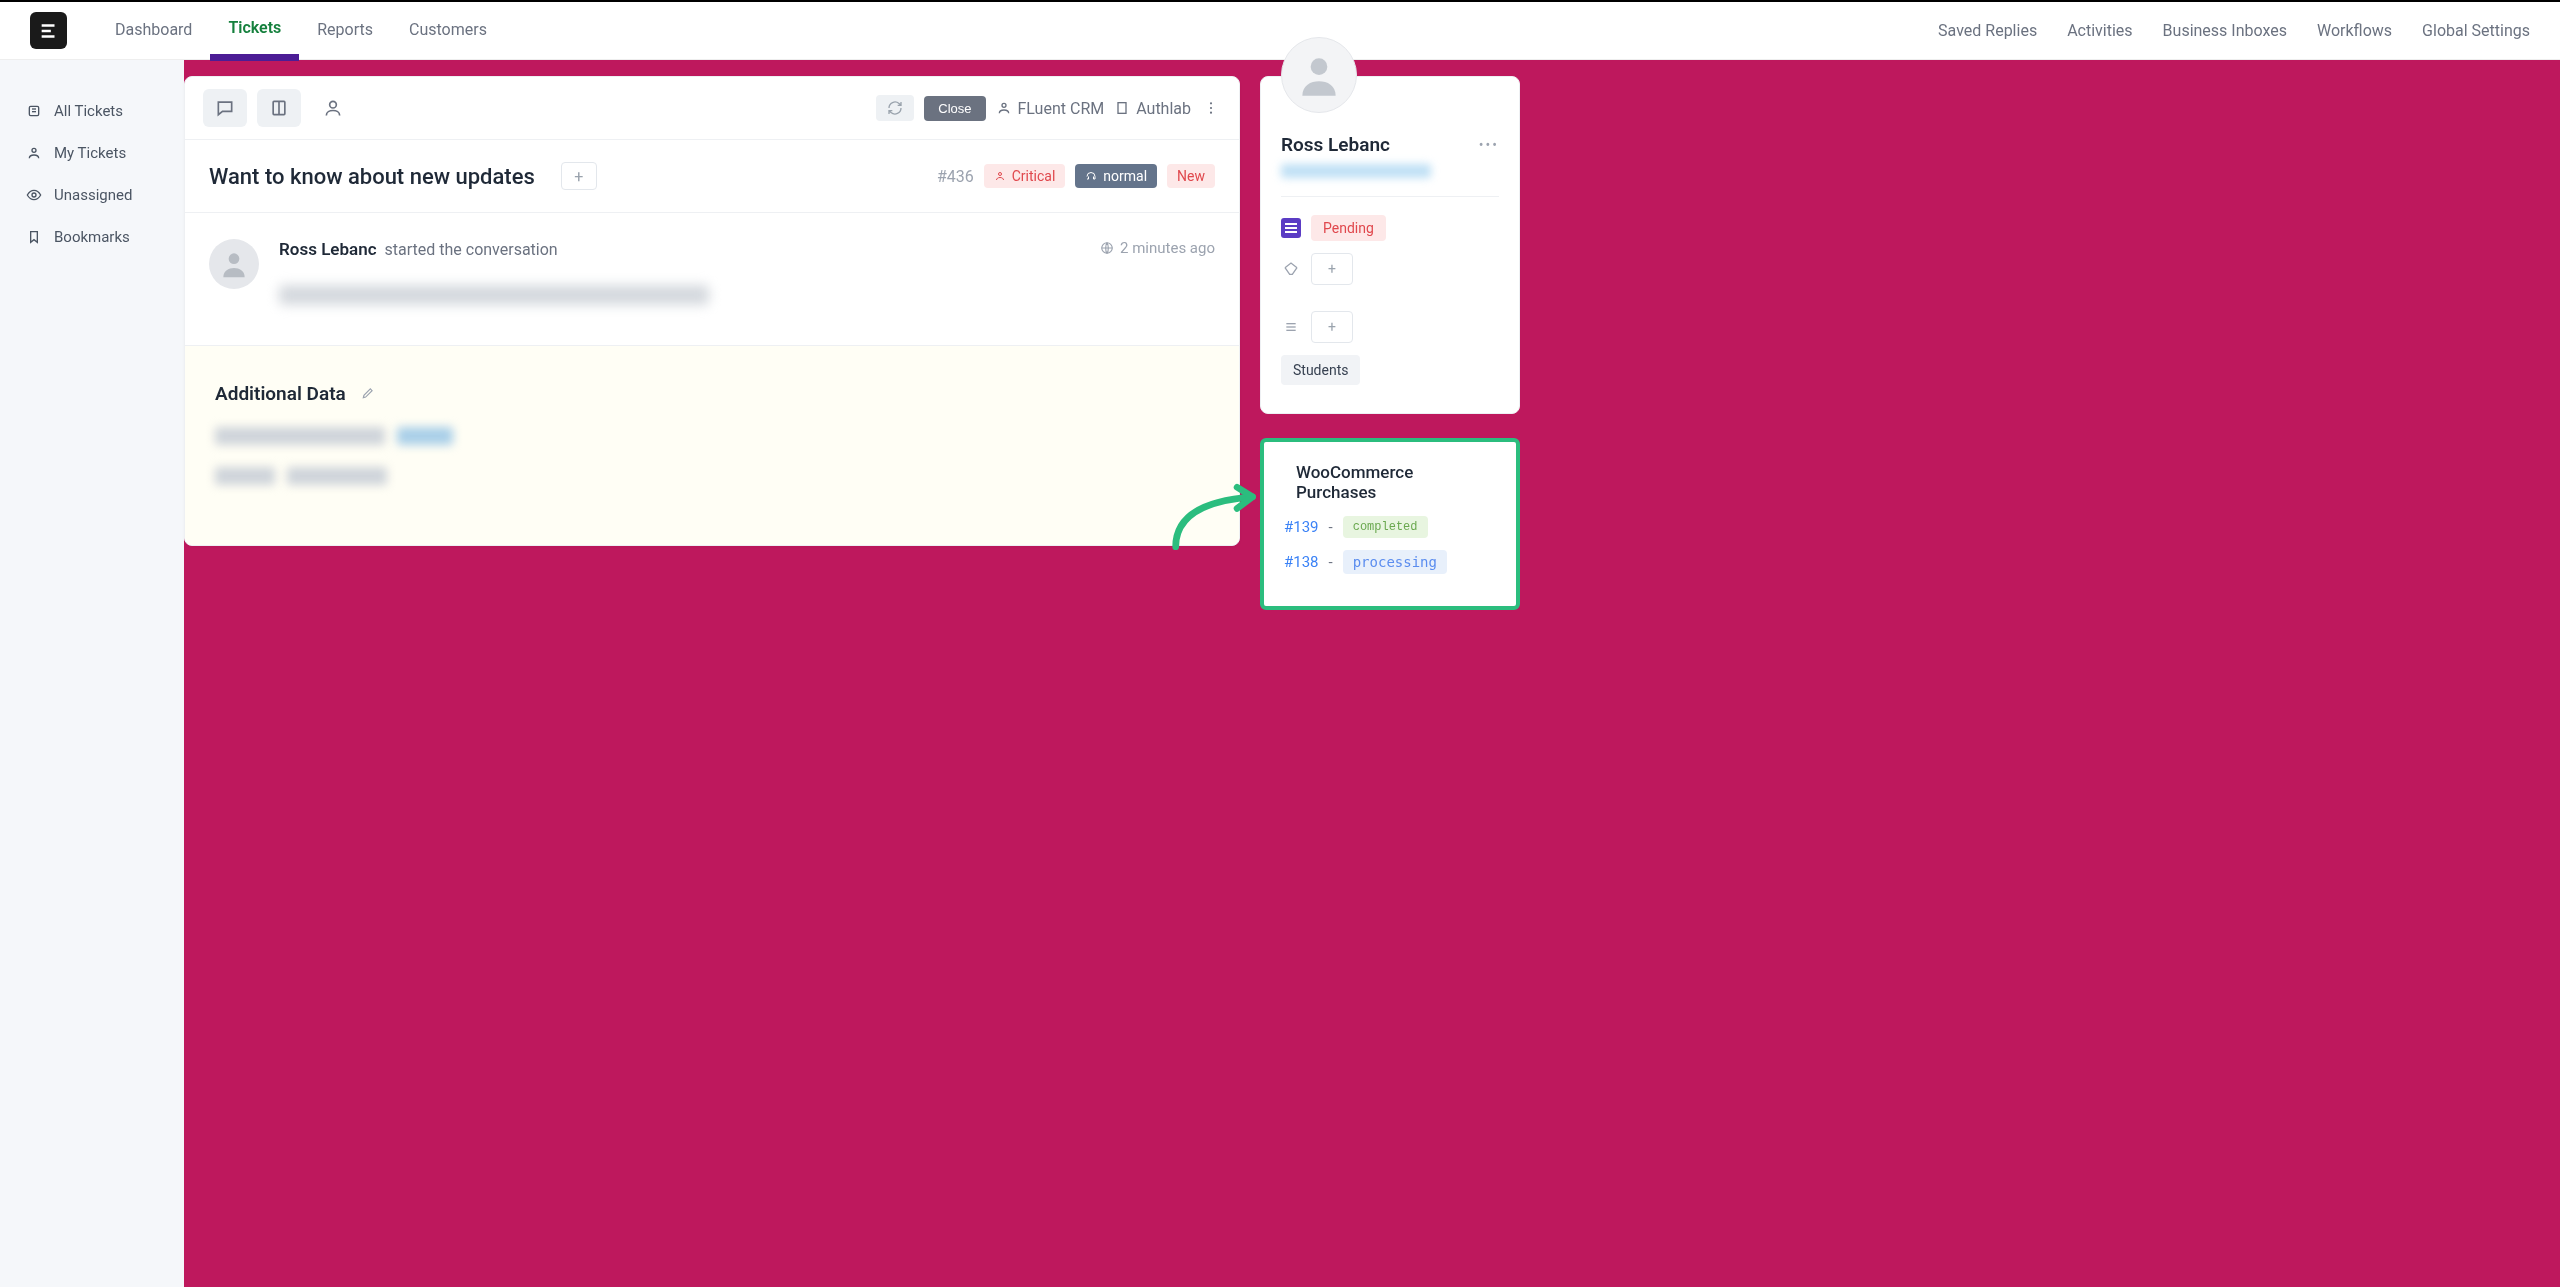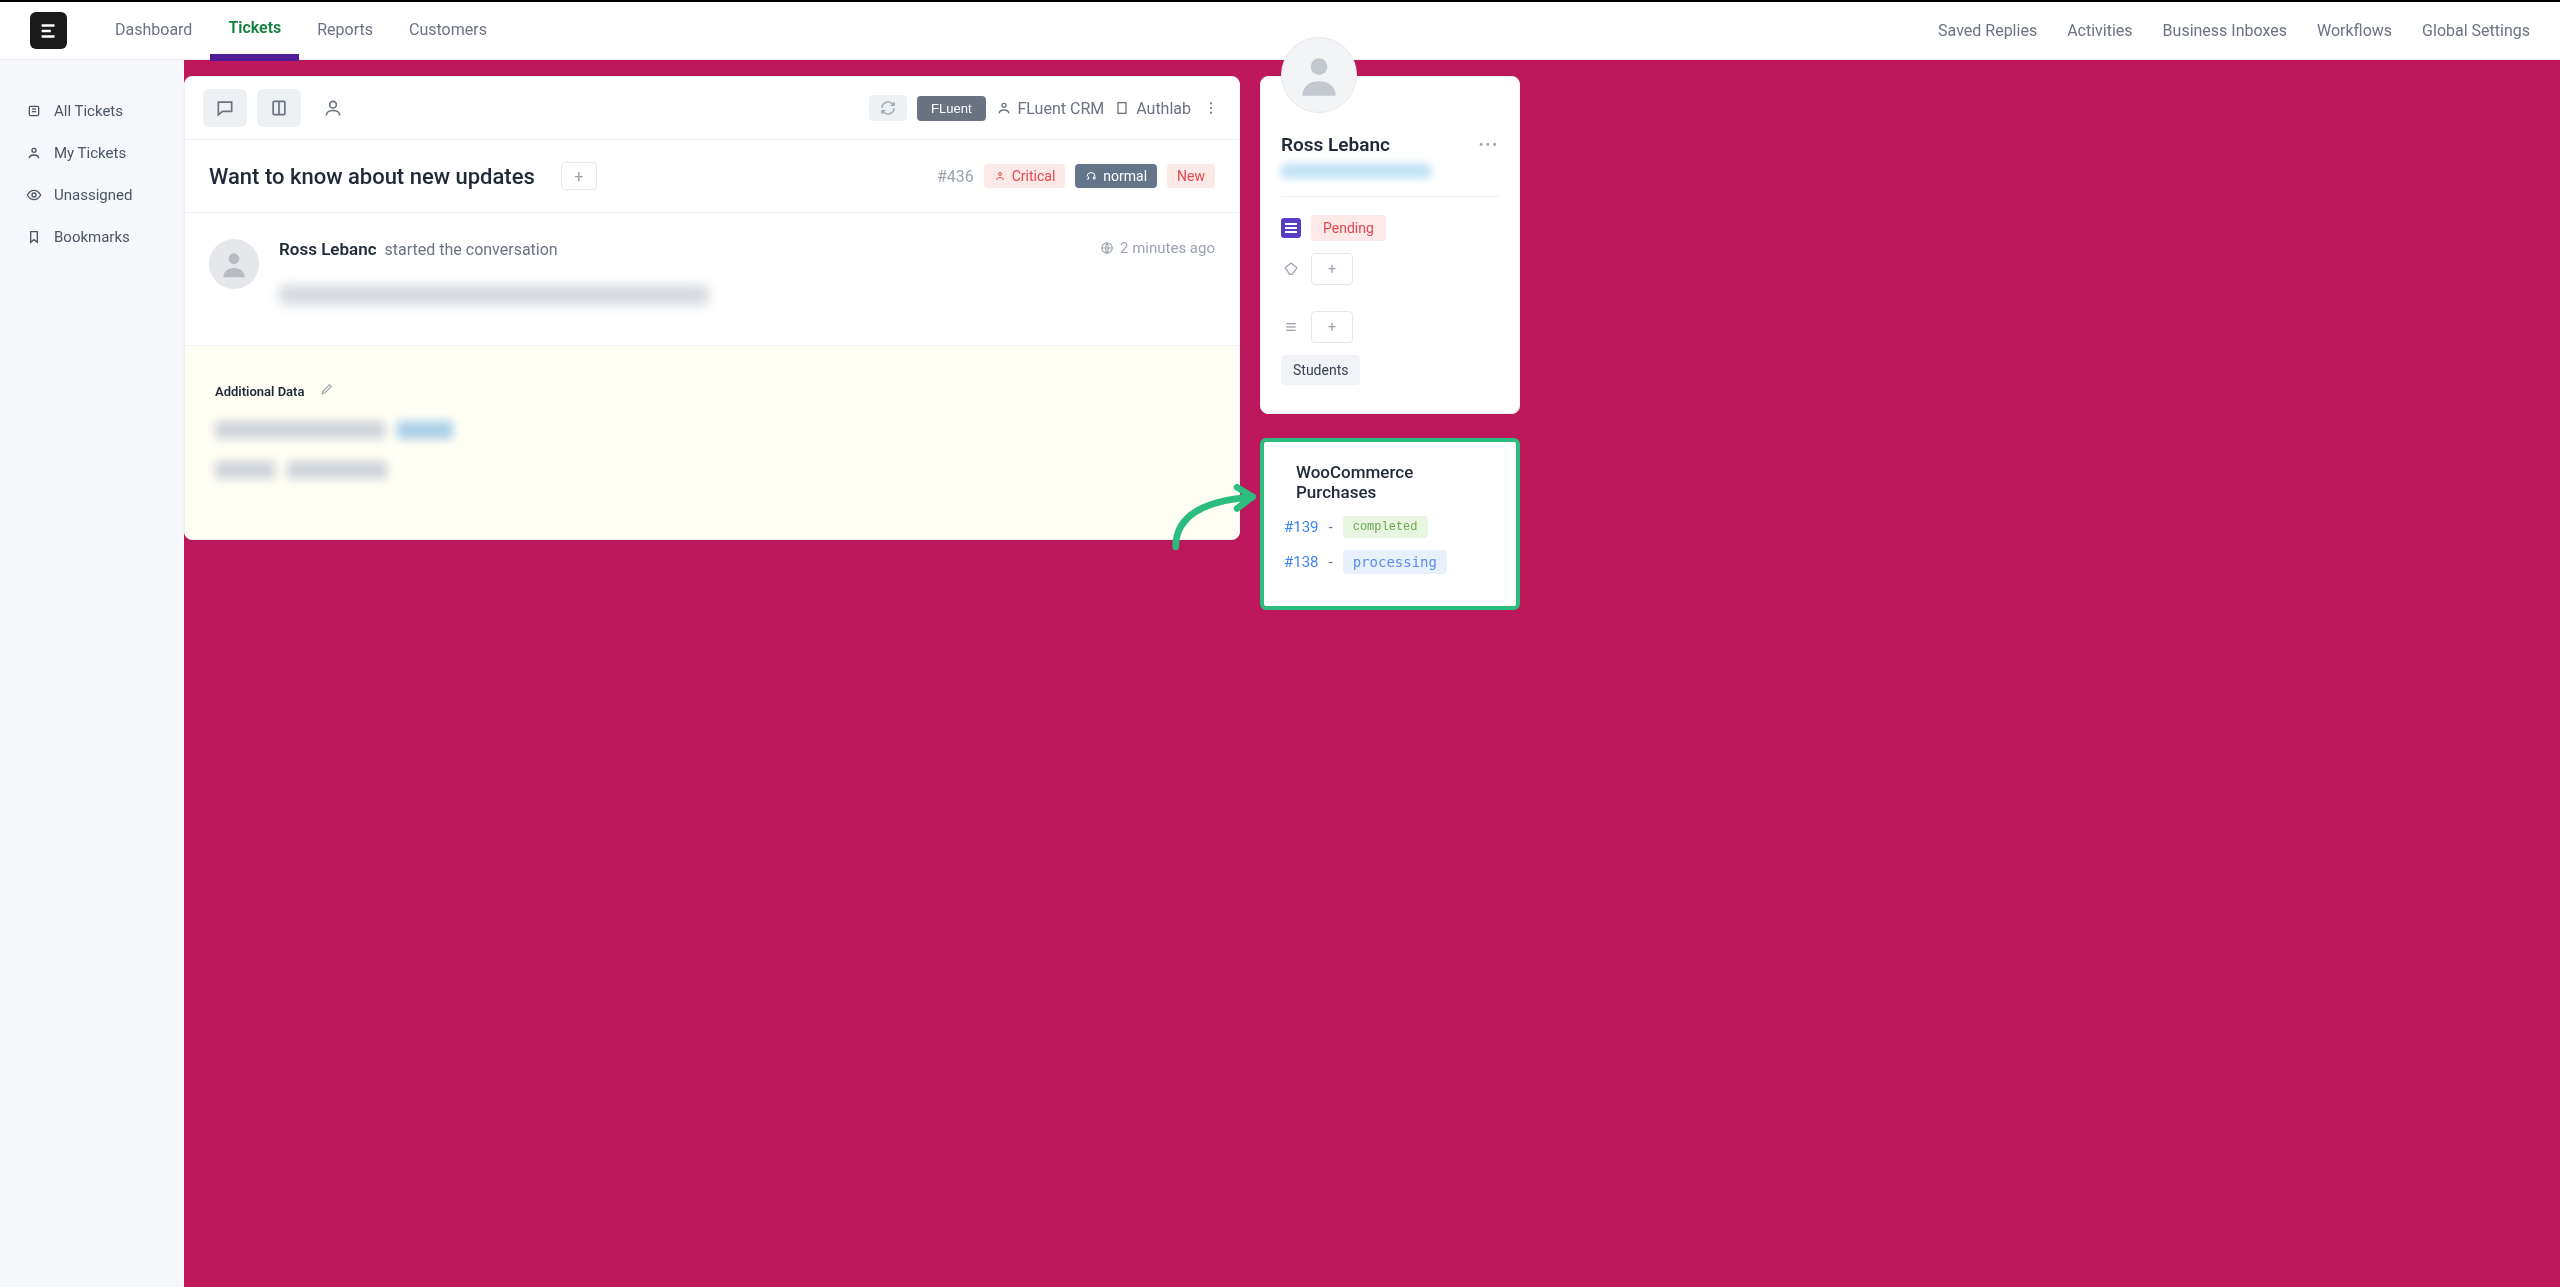--- a/index.html
+++ b/index.html
@@ -177,21 +177,21 @@
     background: #d5d9de;
     filter: blur(6px);
     border-radius: 4px;
   }
   .additional {
     background: #fffef5;
     padding: 36px 30px 60px 30px;
     border-top: 1px solid #eef0f3;
     border-radius: 0 0 8px 8px;
   }
-  .additional h3 { font-size:13px; font-weight:600; color:#1f2937; display:inline-block;}
+  .additional h3 { font-size:19px; font-weight:600; color:#1f2937; display:inline-block;}
   .edit-icon { display:inline-flex; margin-left:12px; color:#9ca3af; cursor:pointer;}
   .blur-row { margin-top:22px; display:flex; gap:12px; align-items:center;}
   .blur-a { height:18px; background:#cfd4da; filter:blur(5px); border-radius:3px;}
   .right {
     width: 300px;
     padding: 16px 20px 30px 20px;
   }
   .profile-card {
     background:#fff;
     border-radius:8px;
@@ -337,21 +337,21 @@
               <circle cx="12" cy="8" r="4"></circle>
               <path d="M4 21c0-4 4-6 8-6s8 2 8 6"></path>
             </svg>
         </div>
         <div class="spacer"></div>
         <div class="refresh-btn">
           <svg viewBox="0 0 24 24" width="16" height="16" fill="none" stroke="currentColor" stroke-width="2">
               <path d="M3 12a9 9 0 0 1 15-6.7L21 8M21 3v5h-5M21 12a9 9 0 0 1-15 6.7L3 16M3 21v-5h5"></path>
             </svg>
         </div>
-        <button class="close-btn">FLuent</button>
+        <button class="close-btn">Close</button>
         <div class="small-link">
           <svg viewBox="0 0 24 24" fill="none" stroke="currentColor" stroke-width="2">
               <circle cx="12" cy="8" r="3"></circle>
               <path d="M5 20c0-3 3-5 7-5s7 2 7 5"></path>
             </svg>
           <span>FLuent CRM</span>
         </div>
         <div class="small-link">
           <svg viewBox="0 0 24 24" fill="none" stroke="currentColor" stroke-width="2">
               <rect x="6" y="4" width="12" height="16"></rect>

